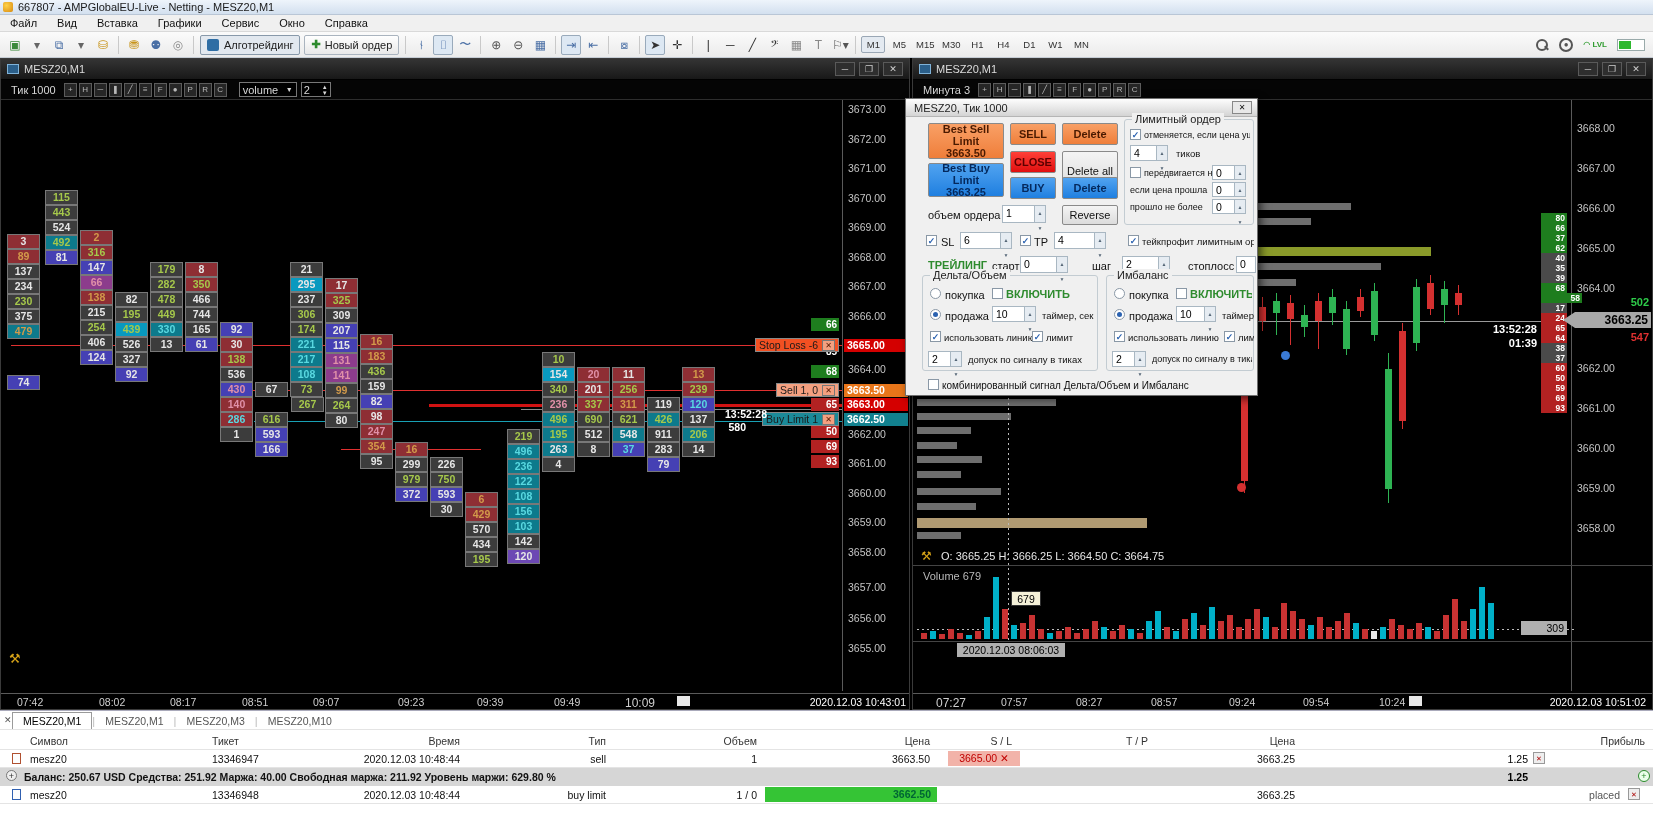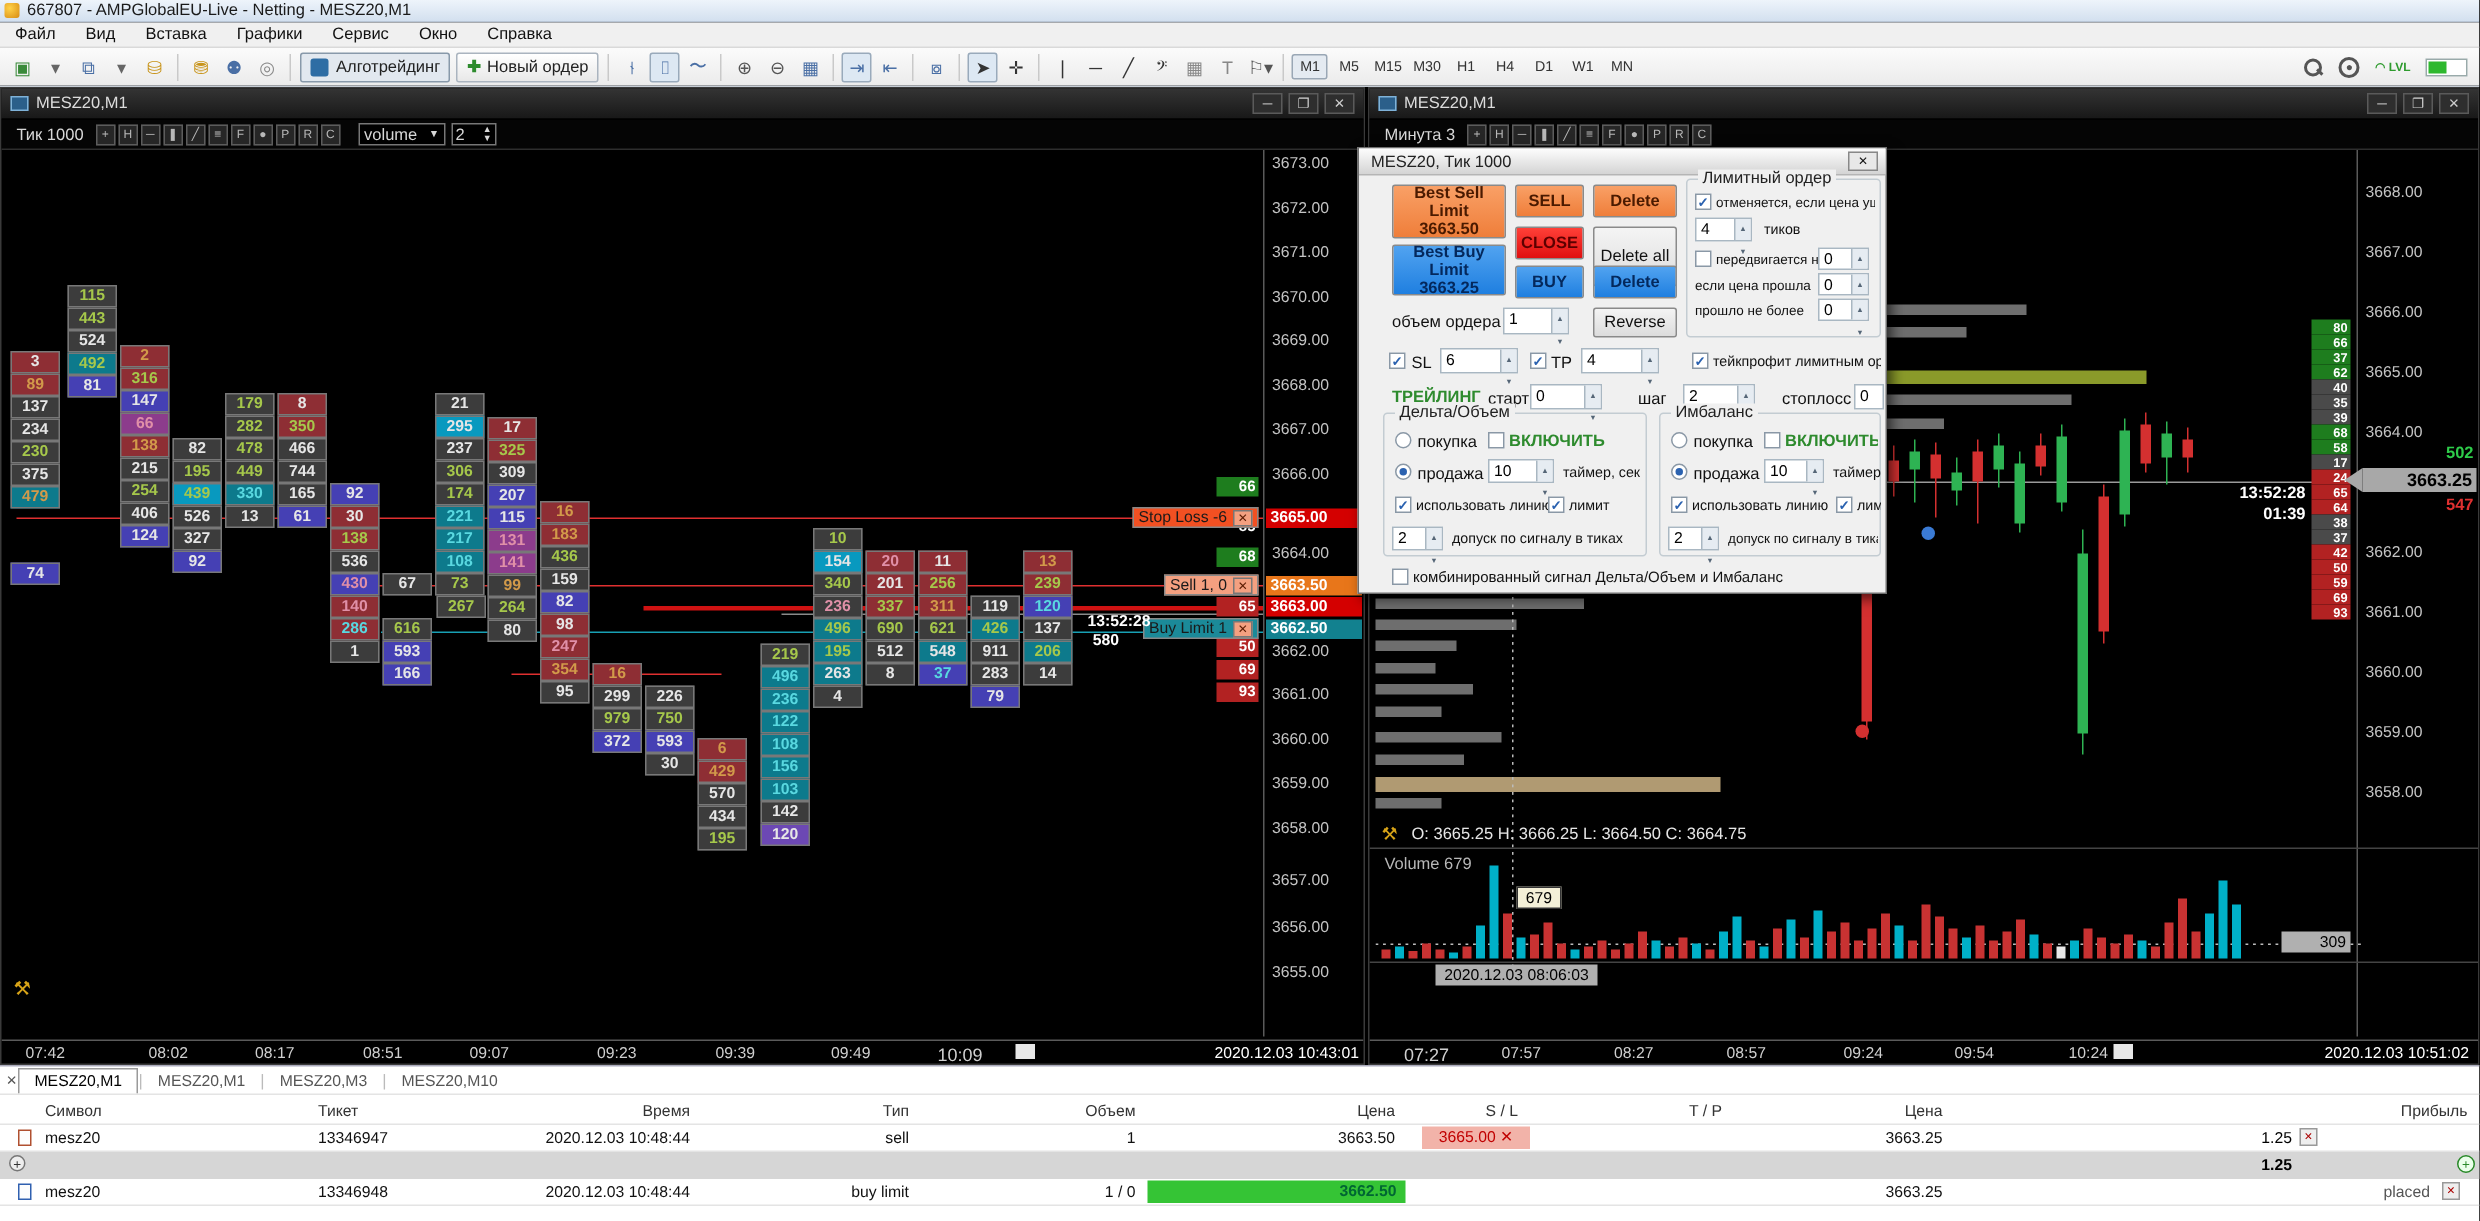--- a/index.html
+++ b/index.html
@@ -472,28 +472,28 @@
       <div style="position: absolute; left: 324px; top: 383px; width: 9px; height: 9px; border-radius: 50%; background: rgb(212, 48, 48);"></div>
       <div style="position: absolute; left: 368px; top: 251px; width: 9px; height: 9px; border-radius: 50%; background: rgb(58, 122, 212);"></div>
       <div style="position: absolute; left: 628px; top: 113px; width: 26px; height: 10px; font-size: 8.5px; font-weight: bold; color: rgb(255, 255, 255); text-align: right; padding-right: 2px; line-height: 10px; background: rgb(30, 125, 30);">80</div>
       <div style="position: absolute; left: 628px; top: 123px; width: 26px; height: 10px; font-size: 8.5px; font-weight: bold; color: rgb(255, 255, 255); text-align: right; padding-right: 2px; line-height: 10px; background: rgb(30, 125, 30);">66</div>
       <div style="position: absolute; left: 628px; top: 133px; width: 26px; height: 10px; font-size: 8.5px; font-weight: bold; color: rgb(255, 255, 255); text-align: right; padding-right: 2px; line-height: 10px; background: rgb(30, 125, 30);">37</div>
       <div style="position: absolute; left: 628px; top: 143px; width: 26px; height: 10px; font-size: 8.5px; font-weight: bold; color: rgb(255, 255, 255); text-align: right; padding-right: 2px; line-height: 10px; background: rgb(30, 125, 30);">62</div>
       <div style="position: absolute; left: 628px; top: 153px; width: 26px; height: 10px; font-size: 8.5px; font-weight: bold; color: rgb(255, 255, 255); text-align: right; padding-right: 2px; line-height: 10px; background: rgb(74, 74, 74);">40</div>
       <div style="position: absolute; left: 628px; top: 163px; width: 26px; height: 10px; font-size: 8.5px; font-weight: bold; color: rgb(255, 255, 255); text-align: right; padding-right: 2px; line-height: 10px; background: rgb(74, 74, 74);">35</div>
       <div style="position: absolute; left: 628px; top: 173px; width: 26px; height: 10px; font-size: 8.5px; font-weight: bold; color: rgb(255, 255, 255); text-align: right; padding-right: 2px; line-height: 10px; background: rgb(74, 74, 74);">39</div>
       <div style="position: absolute; left: 628px; top: 183px; width: 26px; height: 10px; font-size: 8.5px; font-weight: bold; color: rgb(255, 255, 255); text-align: right; padding-right: 2px; line-height: 10px; background: rgb(30, 125, 30);">68</div>
-      <div style="position: absolute; left: 628px; top: 193px; width: 26px; height: 10px; font-size: 8.5px; font-weight: bold; color: rgb(255, 255, 255); text-align: right; padding-right: 2px; line-height: 10px; background: rgb(30, 125, 30);">58</div>
+      <div style="position: absolute; left: 628px; top: 193px; width: 41px; height: 10px; font-size: 8.5px; font-weight: bold; color: rgb(255, 255, 255); text-align: right; padding-right: 2px; line-height: 10px; background: rgb(30, 125, 30);">58</div>
       <div style="position: absolute; left: 628px; top: 203px; width: 26px; height: 10px; font-size: 8.5px; font-weight: bold; color: rgb(255, 255, 255); text-align: right; padding-right: 2px; line-height: 10px; background: rgb(74, 74, 74);">17</div>
       <div style="position: absolute; left: 628px; top: 213px; width: 26px; height: 10px; font-size: 8.5px; font-weight: bold; color: rgb(255, 255, 255); text-align: right; padding-right: 2px; line-height: 10px; background: rgb(178, 34, 34);">24</div>
       <div style="position: absolute; left: 628px; top: 223px; width: 26px; height: 10px; font-size: 8.5px; font-weight: bold; color: rgb(255, 255, 255); text-align: right; padding-right: 2px; line-height: 10px; background: rgb(178, 34, 34);">65</div>
       <div style="position: absolute; left: 628px; top: 233px; width: 26px; height: 10px; font-size: 8.5px; font-weight: bold; color: rgb(255, 255, 255); text-align: right; padding-right: 2px; line-height: 10px; background: rgb(178, 34, 34);">64</div>
       <div style="position: absolute; left: 628px; top: 243px; width: 26px; height: 10px; font-size: 8.5px; font-weight: bold; color: rgb(255, 255, 255); text-align: right; padding-right: 2px; line-height: 10px; background: rgb(74, 74, 74);">38</div>
       <div style="position: absolute; left: 628px; top: 253px; width: 26px; height: 10px; font-size: 8.5px; font-weight: bold; color: rgb(255, 255, 255); text-align: right; padding-right: 2px; line-height: 10px; background: rgb(74, 74, 74);">37</div>
-      <div style="position: absolute; left: 628px; top: 263px; width: 26px; height: 10px; font-size: 8.5px; font-weight: bold; color: rgb(255, 255, 255); text-align: right; padding-right: 2px; line-height: 10px; background: rgb(178, 34, 34);">42</div>
+      <div style="position: absolute; left: 628px; top: 263px; width: 26px; height: 10px; font-size: 8.5px; font-weight: bold; color: rgb(255, 255, 255); text-align: right; padding-right: 2px; line-height: 10px; background: rgb(178, 34, 34);">60</div>
       <div style="position: absolute; left: 628px; top: 273px; width: 26px; height: 10px; font-size: 8.5px; font-weight: bold; color: rgb(255, 255, 255); text-align: right; padding-right: 2px; line-height: 10px; background: rgb(178, 34, 34);">50</div>
       <div style="position: absolute; left: 628px; top: 283px; width: 26px; height: 10px; font-size: 8.5px; font-weight: bold; color: rgb(255, 255, 255); text-align: right; padding-right: 2px; line-height: 10px; background: rgb(178, 34, 34);">59</div>
       <div style="position: absolute; left: 628px; top: 293px; width: 26px; height: 10px; font-size: 8.5px; font-weight: bold; color: rgb(255, 255, 255); text-align: right; padding-right: 2px; line-height: 10px; background: rgb(178, 34, 34);">69</div>
       <div style="position: absolute; left: 628px; top: 303px; width: 26px; height: 10px; font-size: 8.5px; font-weight: bold; color: rgb(255, 255, 255); text-align: right; padding-right: 2px; line-height: 10px; background: rgb(178, 34, 34);">93</div>
       <div style="position: absolute; left: 688px; top: 196px; width: 48px; text-align: right; color: rgb(46, 204, 74); font-weight: bold; font-size: 11px;">502</div>
       <div style="position: absolute; left: 662px; top: 212px; width: 76px; height: 16px; background: rgb(168, 168, 168); color: rgb(0, 0, 0); font-weight: bold; font-size: 12px; text-align: right; padding-right: 3px; line-height: 16px;">3663.25</div>
       <div style="position: absolute; left: 650px; top: 212px; width: 0px; height: 0px; border-top: 8px solid transparent; border-bottom: 8px solid transparent; border-right: 12px solid rgb(168, 168, 168);"></div>
       <div style="position: absolute; left: 688px; top: 231px; width: 48px; text-align: right; color: rgb(224, 48, 48); font-weight: bold; font-size: 11px;">547</div>
       <div style="position: absolute; left: 548px; top: 223px; width: 76px; text-align: right; color: rgb(255, 255, 255); font-weight: bold; font-size: 11px;">13:52:28</div>
       <div style="position: absolute; left: 548px; top: 237px; width: 76px; text-align: right; color: rgb(255, 255, 255); font-weight: bold; font-size: 11px;">01:39</div>
@@ -742,20 +742,21 @@
       <div class="td" style="top: 42px; left: 340px; width: 120px; text-align: right;">2020.12.03 10:48:44</div>
       <div class="td" style="top: 42px; left: 486px; width: 120px; text-align: right;">sell</div>
       <div class="td" style="top: 42px; left: 637px; width: 120px; text-align: right;">1</div>
       <div class="td" style="top: 42px; left: 810px; width: 120px; text-align: right;">3663.50</div>
       <div style="position: absolute; left: 948px; top: 40px; width: 72px; height: 15px; background: rgb(242, 179, 169); color: rgb(192, 0, 0); font-size: 10.5px; text-align: center; line-height: 15px;">3665.00  ✕</div>
       <div class="td" style="top: 42px; left: 1175px; width: 120px; text-align: right;">3663.25</div>
       <div style="position: absolute; left: 1408px; top: 42px; width: 120px; text-align: right; font-size: 10.5px;">1.25</div>
       <div style="position: absolute; left: 1533px; top: 41px; width: 12px; height: 12px; border: 1px solid rgb(153, 153, 153); background: rgb(238, 238, 238); font-size: 7px; text-align: center; line-height: 11px; color: rgb(170, 0, 0);">✕</div>
       <div style="position: absolute; left: 0px; top: 57px; width: 1653px; height: 18px; background: rgb(214, 214, 214);"></div>
       <div style="position: absolute; left: 6px; top: 59px; width: 11px; height: 11px; border: 1px solid rgb(119, 119, 119); border-radius: 50%; font-size: 9px; line-height: 10px; text-align: center; color: rgb(51, 51, 51); background: rgb(238, 238, 238);">+</div>
+      <div style="position: absolute; left: 24px; top: 60px; font-weight: bold; font-size: 10.5px; color: rgb(17, 17, 17);">Баланс: 250.67 USD  Средства: 251.92  Маржа: 40.00  Свободная маржа: 211.92  Уровень маржи: 629.80 %</div>
       <div style="position: absolute; left: 1408px; top: 60px; width: 120px; text-align: right; font-weight: bold; font-size: 10.5px;">1.25</div>
       <div style="position: absolute; left: 1638px; top: 59px; width: 12px; height: 12px; border: 1px solid rgb(42, 138, 42); border-radius: 50%; color: rgb(42, 138, 42); font-size: 9px; text-align: center; line-height: 11px; background: rgb(234, 255, 234);">+</div>
       <div class="doc-ico" style="left: 12px; top: 78px; border-color: rgb(48, 96, 176);"></div>
       <div class="td" style="top: 78px; left: 30px;">mesz20</div>
       <div class="td" style="top: 78px; left: 212px;">13346948</div>
       <div class="td" style="top: 78px; left: 340px; width: 120px; text-align: right;">2020.12.03 10:48:44</div>
       <div class="td" style="top: 78px; left: 486px; width: 120px; text-align: right;">buy limit</div>
       <div class="td" style="top: 78px; left: 637px; width: 120px; text-align: right;">1 / 0</div>
       <div style="position: absolute; left: 765px; top: 76px; width: 172px; height: 15px; background: rgb(53, 196, 53); color: rgb(0, 102, 51); font-weight: bold; font-size: 10.5px; text-align: right; padding-right: 6px; line-height: 15px;">3662.50</div>
       <div class="td" style="top: 78px; left: 1175px; width: 120px; text-align: right;">3663.25</div>

